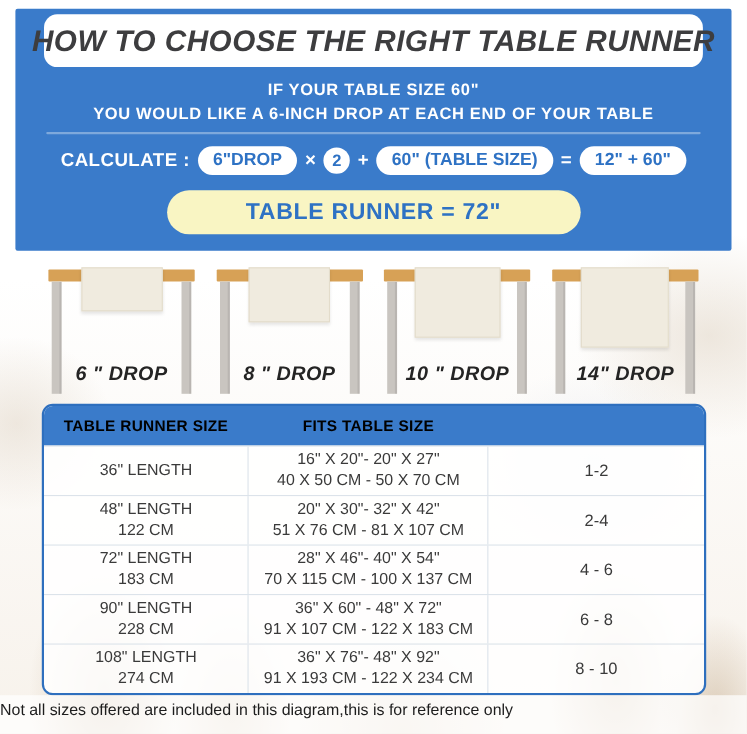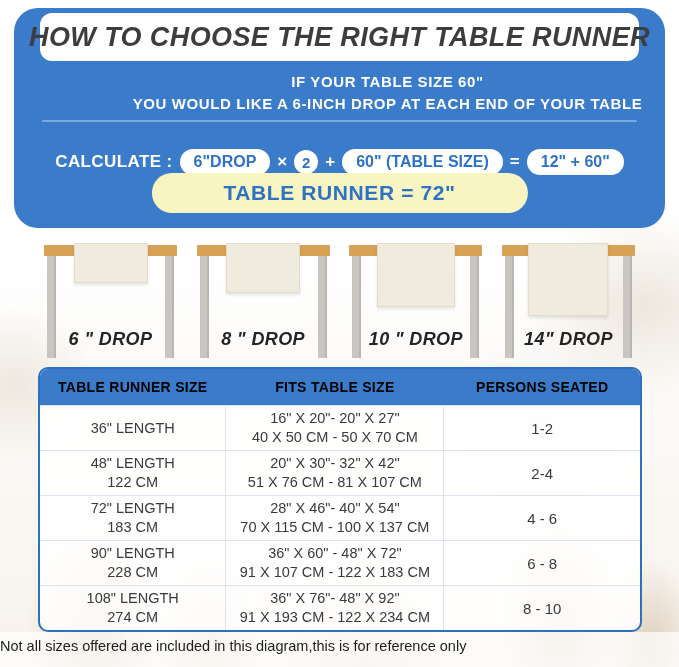--- a/index.html
+++ b/index.html
@@ -16,34 +16,34 @@
       radial-gradient(85px 140px at 560px 618px, rgba(196,172,142,.50), rgba(196,172,142,0) 72%),
       radial-gradient(70px 120px at 650px 645px, rgba(196,172,142,.50), rgba(196,172,142,0) 72%),
       radial-gradient(170px 130px at 645px 305px,rgba(226,215,200,.60), rgba(226,215,200,0) 72%),
       radial-gradient(150px 120px at 540px 420px,rgba(225,229,236,.50), rgba(225,229,236,0) 72%),
       radial-gradient(120px 110px at 15px 385px, rgba(220,207,190,.45), rgba(220,207,190,0) 72%),
       linear-gradient(180deg,#ffffff 0%, #ffffff 38%, #f7f2eb 100%);
   }
 
   
   .panel { position:absolute; left:14px; top:8px; width:651px; height:220px;
-           background:#3a7bca; border-radius:24px;padding-left:48px; }
+           background:#3a7bca; border-radius:2px; }
   .title-box { position:absolute; left:26px; right:26px; top:5px; height:48px;
            background:#ffffff; border-radius:12px;
            display:flex; align-items:center; justify-content:center; }
   .title-box h1 { font-size:27px; font-weight:bold; font-style:italic; color:#3d3d3f;
            letter-spacing:.4px; white-space:nowrap; }
   .sub { position:absolute; width:100%; text-align:center; color:#ffffff;
            font-weight:bold; font-size:15px; letter-spacing:.6px; }
   .sub1 { top:65px; }
   .sub2 { top:87px; }
   .divider { position:absolute; top:112px; left:28px; right:28px; height:2px;
            background:rgba(255,255,255,.35); border-radius:2px; }
   .calc-row { position:absolute; top:123px; left:0; width:100%; height:30px;
-           display:flex; align-items:center; justify-content:center; gap:7px;margin-top:16px; }
+           display:flex; align-items:center; justify-content:center; gap:7px; }
   .calc-label { color:#ffffff; font-weight:bold; font-size:17px; letter-spacing:.4px; }
   .pill { background:#ffffff; color:#2e72c4; font-weight:bold; font-size:16px;
            padding:4px 14px; border-radius:16px; white-space:nowrap; }
   .op { color:#ffffff; font-weight:bold; font-size:17px; }
   .num-circle { background:#ffffff; color:#2e72c4; font-weight:bold; font-size:15px;
            width:24px; height:24px; border-radius:50%;
            display:flex; align-items:center; justify-content:center; }
   .runner-pill { position:absolute; top:165px; left:50%; transform:translateX(-50%);
            background:#f9f5c3; color:#2e72c4; font-weight:bold; font-size:21px;
            padding:8px 72px; border-radius:24px; letter-spacing:.6px; white-space:nowrap; }
@@ -140,21 +140,20 @@
       <div class="leg right"></div>
       <div class="runner"></div>
       <div class="drop-label">14" DROP</div>
     </div>
   </div>
 
   <div class="size-table">
     <div class="thead">
       <div class="c1">TABLE RUNNER SIZE</div>
       <div class="c2">FITS TABLE SIZE</div>
-      <div class="c3">PERSONS SEATED</div>
     </div>
 
     <div class="trow">
       <div class="c1">
         <div>36" LENGTH</div>
       </div>
       <div class="c2">
         <div>16" X 20"- 20" X 27"</div>
         <div>40 X 50 CM - 50 X 70 CM</div>
       </div>

